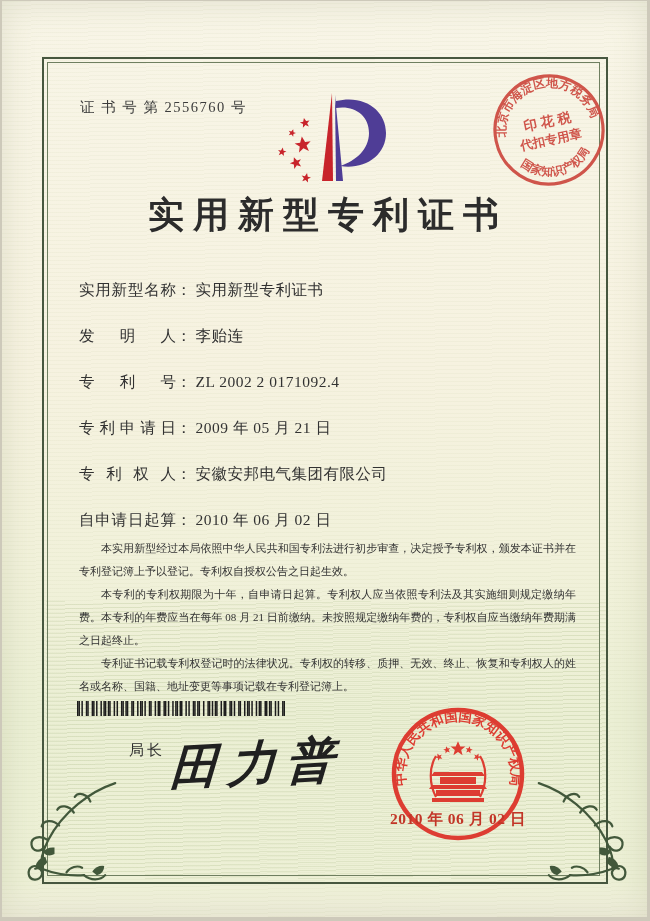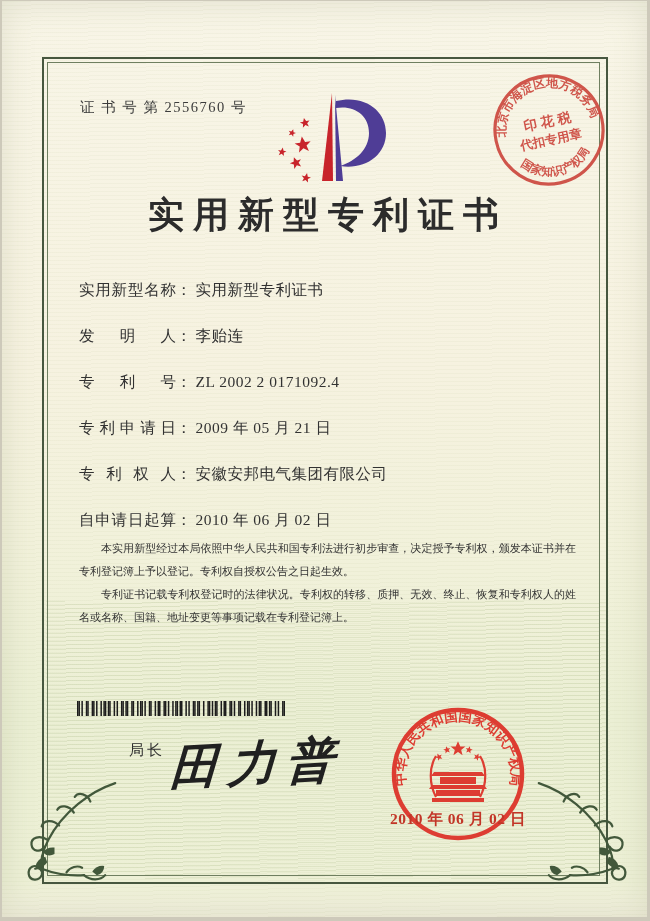--- a/index.html
+++ b/index.html
@@ -175,20 +175,21 @@
       <div class="field-row">
         <span class="f-label">专利权人</span><span class="f-colon">：</span><span class="f-value">安徽安邦电气集团有限公司</span>
       </div>
       <div class="field-row">
         <span class="f-label">自申请日起算</span><span class="f-colon">：</span><span class="f-value">2010 年 06 月 02 日</span>
       </div>
     </div>
 
     <div class="paragraphs">
       <p>本实用新型经过本局依照中华人民共和国专利法进行初步审查，决定授予专利权，颁发本证书并在专利登记簿上予以登记。专利权自授权公告之日起生效。</p>
+      <p>本专利的专利权期限为十年，自申请日起算。专利权人应当依照专利法及其实施细则规定缴纳年费。本专利的年费应当在每年 08 月 21 日前缴纳。未按照规定缴纳年费的，专利权自应当缴纳年费期满之日起终止。</p>
       <p>专利证书记载专利权登记时的法律状况。专利权的转移、质押、无效、终止、恢复和专利权人的姓名或名称、国籍、地址变更等事项记载在专利登记簿上。</p>
     </div>
 
     <svg class="barcode" preserveAspectRatio="none" viewBox="0 0 142 10">
         <rect x="0" y="0" width="1.02" height="10"></rect>
         <rect x="1" y="0" width="1.02" height="10"></rect>
         <rect x="3" y="0" width="1.02" height="10"></rect>
         <rect x="6" y="0" width="1.02" height="10"></rect>
         <rect x="7" y="0" width="1.02" height="10"></rect>
         <rect x="10" y="0" width="1.02" height="10"></rect>

